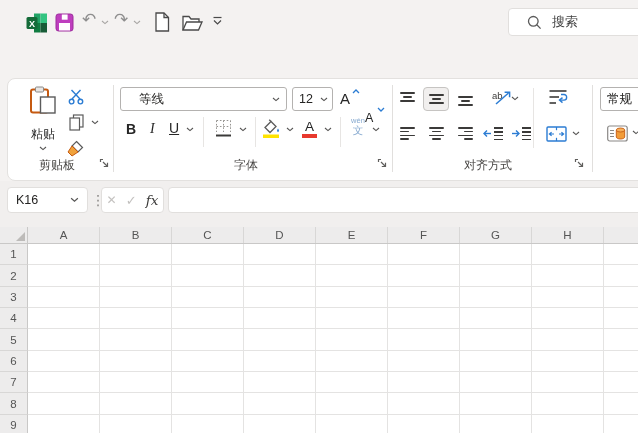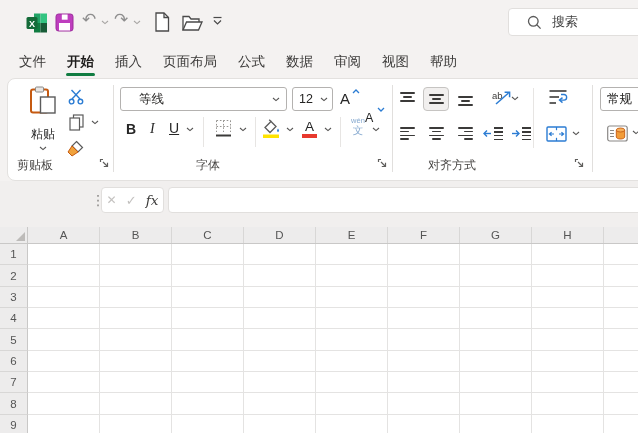--- a/index.html
+++ b/index.html
@@ -14,21 +14,21 @@
   #search-box{display:flex;align-items:center;background:#fff;border:1px solid #E1DFDD;border-radius:4px;box-sizing:border-box;}
   #search-box span{font-size:13px;color:#404040;margin-left:10px;}
   
   #tabs{position:absolute;top:45px;left:0;width:100%;height:33px;display:flex;align-items:center;padding-left:18px;gap:19px;box-sizing:border-box;}
   .tab{position:relative;font-size:13.5px;color:#3B3A39;padding:7px 1px;white-space:nowrap;}
   .tab.active{font-weight:bold;color:#1F1E1D;}
   .tab.active::after{content:"";position:absolute;left:0;right:0;bottom:2px;height:3px;border-radius:2px;background:#107C41;}
   
   #ribbon-panel{position:absolute;left:7px;top:78px;width:640px;height:103px;background:#FFFFFF;border:1px solid #E3E1DF;border-radius:8px 0 0 8px;box-sizing:border-box;}
   .vsep{position:absolute;width:1px;background:#E1DFDD;}
-  .grp-label{position:absolute;font-size:12px;color:#484644;}
+  .grp-label{position:absolute;font-size:12px;color:#484644;text-align:center;}
   .combo{position:absolute;background:#fff;border:1px solid #B4B2B0;border-radius:3px;box-sizing:border-box;display:flex;align-items:center;}
   .combo .val{font-size:12.5px;color:#252423;margin-left:18px;flex:1;white-space:nowrap;overflow:hidden;}
   .letter{font-size:14px;color:#262626;line-height:16px;}
   .afont{position:relative;width:20px;height:18px;}
   .afont .A{position:absolute;left:0;bottom:0;font-size:15px;color:#262626;}
   .afont.small .A{font-size:12.5px;}
   .afont svg{position:absolute;right:0;top:0;}
   
   .vi,.hi{display:flex;flex-direction:column;}
   .vi{width:15px;height:14px;gap:2.4px;align-items:center;}
@@ -123,31 +123,20 @@
 
 
   <div class="abs" id="search-box" style="left:508px;top:8px;width:136px;height:28px;">
     <svg style="margin-left:18px;" width="15" height="15" viewBox="0 0 15 15">
       <circle cx="6.3" cy="6.3" r="4.8" fill="none" stroke="#5B5B5B" stroke-width="1.3"></circle>
       <line x1="9.8" y1="9.8" x2="13.6" y2="13.6" stroke="#5B5B5B" stroke-width="1.3"></line>
     </svg>
     <span>搜索</span>
   </div>
 
-  <div id="tabs">
-      <div class="tab">文件</div>
-      <div class="tab active">开始</div>
-      <div class="tab">插入</div>
-      <div class="tab">页面布局</div>
-      <div class="tab">公式</div>
-      <div class="tab">数据</div>
-      <div class="tab">审阅</div>
-      <div class="tab">视图</div>
-      <div class="tab">帮助</div>
-    </div>
 
   <div id="ribbon-panel"></div>
 
   <div class="abs icon-btn" style="left:30px;top:86px;width:26px;height:28px;">
     <svg width="26" height="28" viewBox="0 0 26 28">
       <rect x="1" y="3.5" width="17" height="23" rx="2" fill="#fff" stroke="#C55A11" stroke-width="2"></rect>
       <rect x="5.5" y="1" width="8" height="5" rx="1" fill="#E8E6E4" stroke="#8A8886"></rect>
       <rect x="10.5" y="11" width="14.5" height="16" fill="#fff" stroke="#5B5B5B" stroke-width="1.4"></rect>
     </svg>
   </div>
@@ -399,20 +388,26 @@
       <path d="M9.3 6 v7 c0 1.1 1.9 2 4.2 2 s4.2 -0.9 4.2 -2 v-7" fill="#F29C38" stroke="#C55A11" stroke-width="0.9"></path>
       <ellipse cx="13.5" cy="6" rx="4.2" ry="2" fill="#F7B15C" stroke="#C55A11" stroke-width="0.9"></ellipse>
     </svg>
   </div>
   <svg class="abs" style="left:632px;top:130px;" width="8" height="5" viewBox="0 0 8 5">
       <path d="M1 1l3 2.6L7 1" fill="none" stroke="#565554" stroke-width="1.1"></path>
     </svg>
 
   <div id="formula-strip"></div>
 
+  <div class="fbox" id="name-box" style="left:7px;top:187px;width:81px;height:26px;">
+    <span class="val">K16</span>
+    <svg style="margin-right:8px;" width="9" height="6" viewBox="0 0 8 5">
+        <path d="M1 1l3 2.6L7 1" fill="none" stroke="#565554" stroke-width="1.1"></path>
+      </svg>
+  </div>
   <div class="abs" style="left:91px;top:192px;font-size:14px;color:#8A8886;">⋮</div>
   <div class="fbox" style="left:101px;top:187px;width:63px;height:26px;justify-content:space-around;">
     <span class="fb-glyph">✕</span>
     <span class="fb-glyph" style="font-size:13px;">✓</span>
     <span id="fx-label">fx</span>
   </div>
   <div class="fbox" style="left:168px;top:187px;width:478px;height:26px;">
     <span class="val"></span>
   </div>
 

